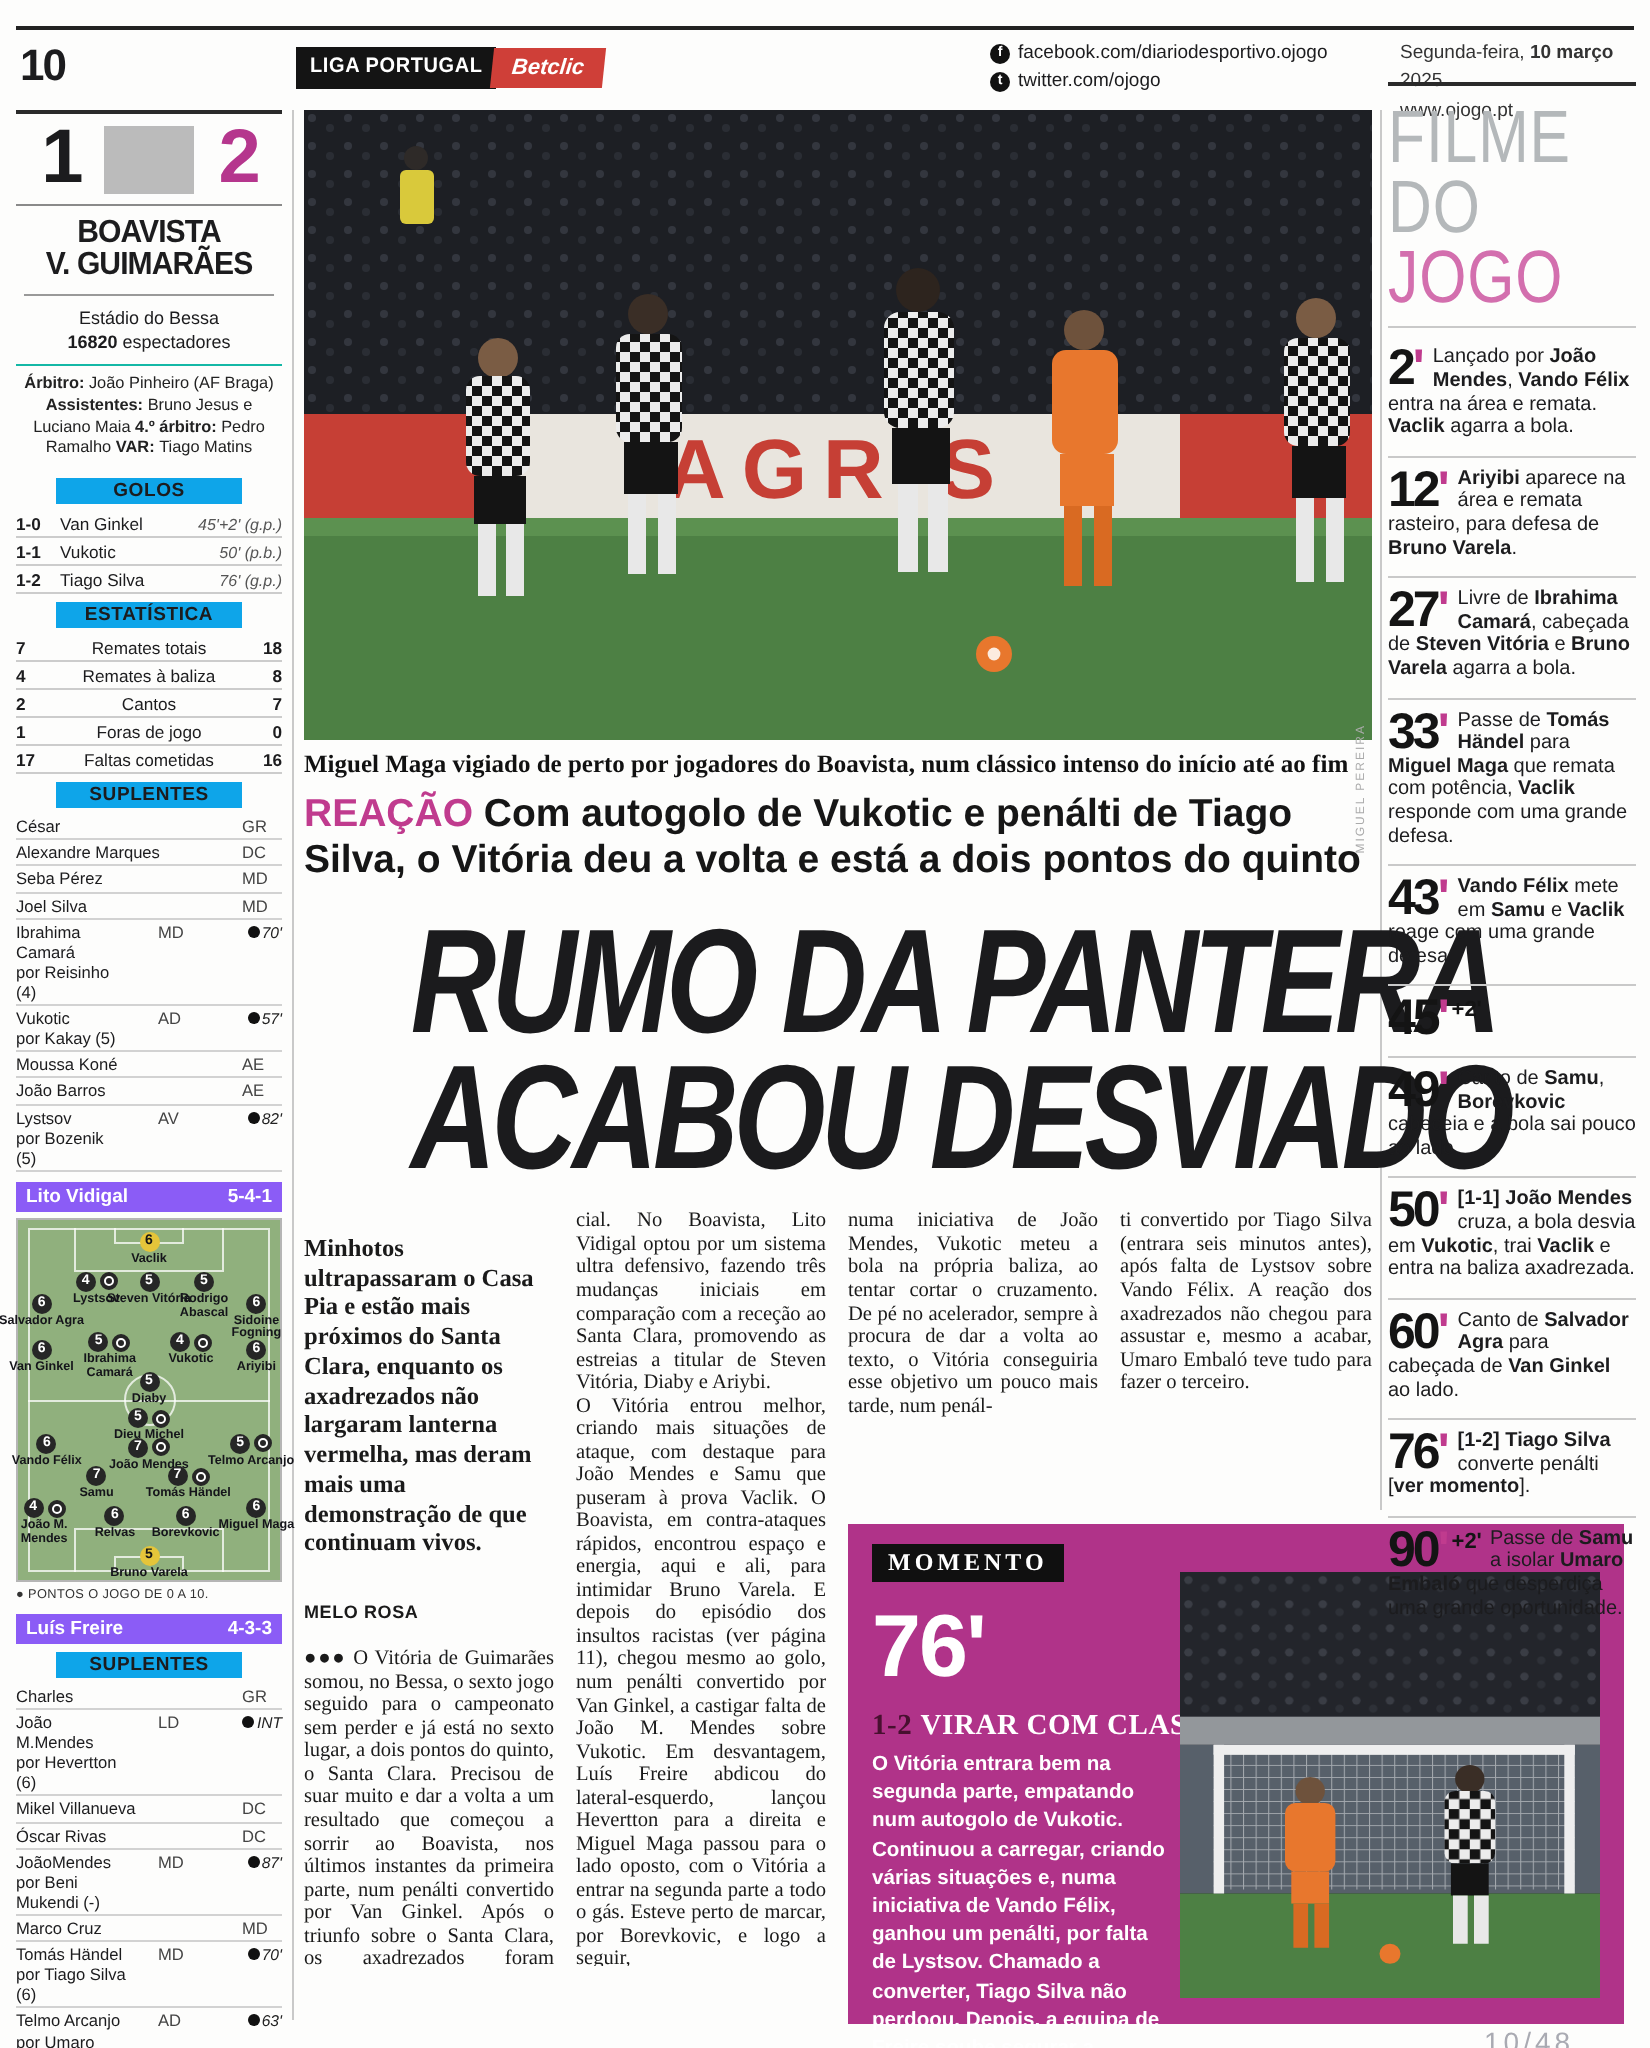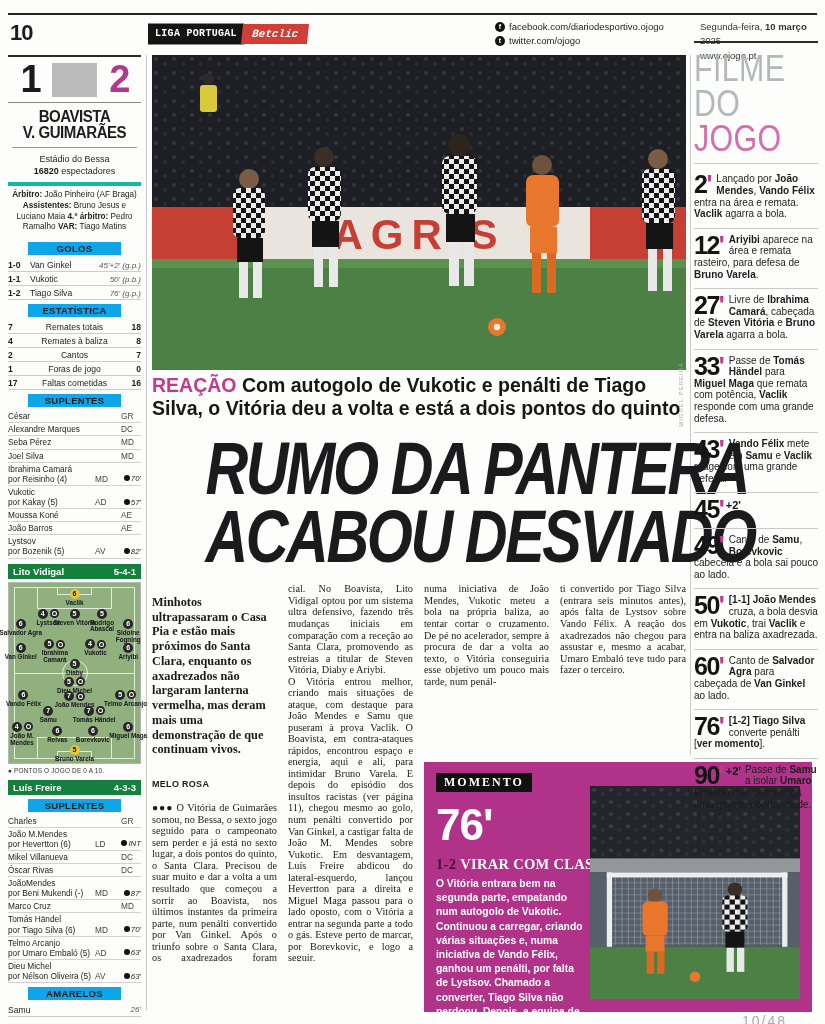--- a/index.html
+++ b/index.html
@@ -3,21 +3,21 @@
 <meta charset="utf-8">
 <style>
   * { margin:0; padding:0; box-sizing:border-box; }
   html,body { background:#e8e8e6; }
   .page { position:relative; width:825px; height:1024px; background:#fdfdfc; margin:0 auto;
           font-family:"Liberation Sans", sans-serif; color:#1c1c1e; overflow:hidden; }
 
   
   .topline { position:absolute; top:13px; left:8px; right:8px; height:2px; background:#222; }
   .pagenum { position:absolute; top:20px; left:10px; font-size:22px; font-weight:bold; letter-spacing:-1px; }
-  .liga-logo { position:absolute; top:24px; left:148px; display:flex; align-items:stretch;font-family:Liberation Mono, monospace; }
+  .liga-logo { position:absolute; top:24px; left:148px; display:flex; align-items:stretch; }
   .liga-black { background:#141414; color:#fff; font-weight:bold; font-size:10px; padding:4px 7px;
                 letter-spacing:.3px; transform:scaleY(1.05); }
   .liga-red { background:#cf3f38; color:#fff; font-weight:bold; font-style:italic; font-size:11px;
               padding:4px 10px; transform:skewX(-6deg); margin-left:-2px; }
   .social { position:absolute; top:20px; left:495px; font-size:9.5px; line-height:1.5; }
   .social-row { display:flex; align-items:center; gap:4px; }
   .sicon { display:inline-block; width:10px; height:10px; border-radius:50%; background:#111; color:#fff;
            font-size:7px; font-weight:bold; text-align:center; line-height:10px; }
   .dateblock { position:absolute; top:20px; left:700px; font-size:9.5px; line-height:1.5; color:#333; }
 
@@ -26,39 +26,39 @@
 
   
   .sb { position:absolute; left:8px; top:55px; width:133px; font-size:8.3px; }
   .sb-top { border-top:2px solid #2a2a2a; }
   .score { display:flex; align-items:center; height:46px; border-bottom:1px solid #8a8a8a; }
   .score > div { flex:1; text-align:center; font-size:38px; font-weight:bold; letter-spacing:-2px; }
   .score .away { color:#b5368d; }
   .scorediv { width:1px; height:34px; background:#bbb; }
   .teams { text-align:center; padding:6px 0 5px; border-bottom:1px solid #999; font-weight:bold;
            font-size:16px; line-height:1.02; letter-spacing:-.5px; transform:scaleX(.94); }
-  .stadium { text-align:center; padding:5px 0; border-bottom:4px solid #14b8a6; font-size:9px; line-height:1.35; }
+  .stadium { text-align:center; padding:5px 0; border-bottom:1px solid #14b8a6; font-size:9px; line-height:1.35; }
   .officials { text-align:center; padding:4px 2px 5px; font-size:8.2px; line-height:1.32; color:#222; }
   .band { background:#0ea5e9; font-weight:bold; font-size:9.5px; text-align:center; padding:1px 0;
           margin:4px 20px 3px; letter-spacing:.3px; }
   .grow { display:flex; align-items:baseline; padding:1.5px 0; border-bottom:1px solid #ccc; font-size:8.6px; }
   .grow b { width:22px; }
   .gname { flex:1; }
   .gmin { color:#555; font-size:8px; }
   .strow { display:flex; align-items:baseline; padding:1.5px 0; border-bottom:1px solid #ccc; font-size:8.6px; }
   .strow .sl { width:20px; }
   .strow .slabel { flex:1; text-align:center; }
   .strow .sr { width:20px; text-align:right; }
-  .brow { display:flex; align-items:flex-end; padding:1px 0; border-bottom:1px solid #d2d2d2; line-height:1.22; }
+  .brow { display:flex; padding:1px 0; border-bottom:1px solid #d2d2d2; line-height:1.22;gap:16px; }
   .bnames { flex:1; }
   .bpos { width:20px; color:#444; }
   .bmin { width:26px; text-align:right; color:#222; white-space:nowrap; }
   .bmin i { font-size:7.8px; }
   .bdot { display:inline-block; width:6px; height:6px; border-radius:50%; background:#111; margin-right:1px; }
-  .coachbar { display:flex; justify-content:space-between; align-items:center; background:#15803d; color:#fff;
+  .coachbar { display:flex; justify-content:space-between; align-items:center; background:#8b5cf6; color:#fff;
               font-weight:bold; font-size:9.5px; padding:2px 5px; margin-top:5px; }
   .legend { font-size:6.4px; color:#333; letter-spacing:.2px; padding:3px 0 1px; }
 
   
   .pitch { position:relative; height:182px; background:#90b07d; border:1px solid #b5b5b5; margin-top:3px; }
   .pl { position:absolute; border:1px solid rgba(255,255,255,.75); }
   .pl-bound { left:5px; right:5px; top:4px; bottom:4px; }
   .pl-half { left:5px; right:5px; top:50%; height:0; border-width:1px 0 0 0; }
   .pl-circle { left:50%; top:50%; width:26px; height:26px; margin:-13px 0 0 -13px; border-radius:50%; }
   .pl-boxT { left:50%; top:4px; width:58%; height:22px; margin-left:-29%; border-top:none; }
@@ -605,20 +605,21 @@
           <rect x="2" y="70" width="27" height="26" fill="#141414"></rect>
           <rect x="4" y="96" width="9" height="42" fill="#e8e8e8"></rect>
             <rect x="19" y="96" width="9" height="42" fill="#e8e8e8"></rect>
         </g>
         <circle cx="345" cy="272" r="9" fill="#e8772d"></circle>
         <circle cx="345" cy="272" r="3.2" fill="#fff" opacity=".85"></circle>
       </svg>
       <div class="credit">MIGUEL PEREIRA</div>
     </div>
 
+    <div class="caption">Miguel Maga vigiado de perto por jogadores do Boavista, num clássico intenso do início até ao fim</div>
 
     <div class="kicker">
       <span class="klabel">REAÇÃO</span><span> Com autogolo de Vukotic e penálti de Tiago Silva, o Vitória deu a volta e está a dois pontos do quinto</span>
     </div>
 
     <div class="headline">
       <div>RUMO DA PANTERA</div>
       <div>ACABOU DESVIADO</div>
     </div>
 

